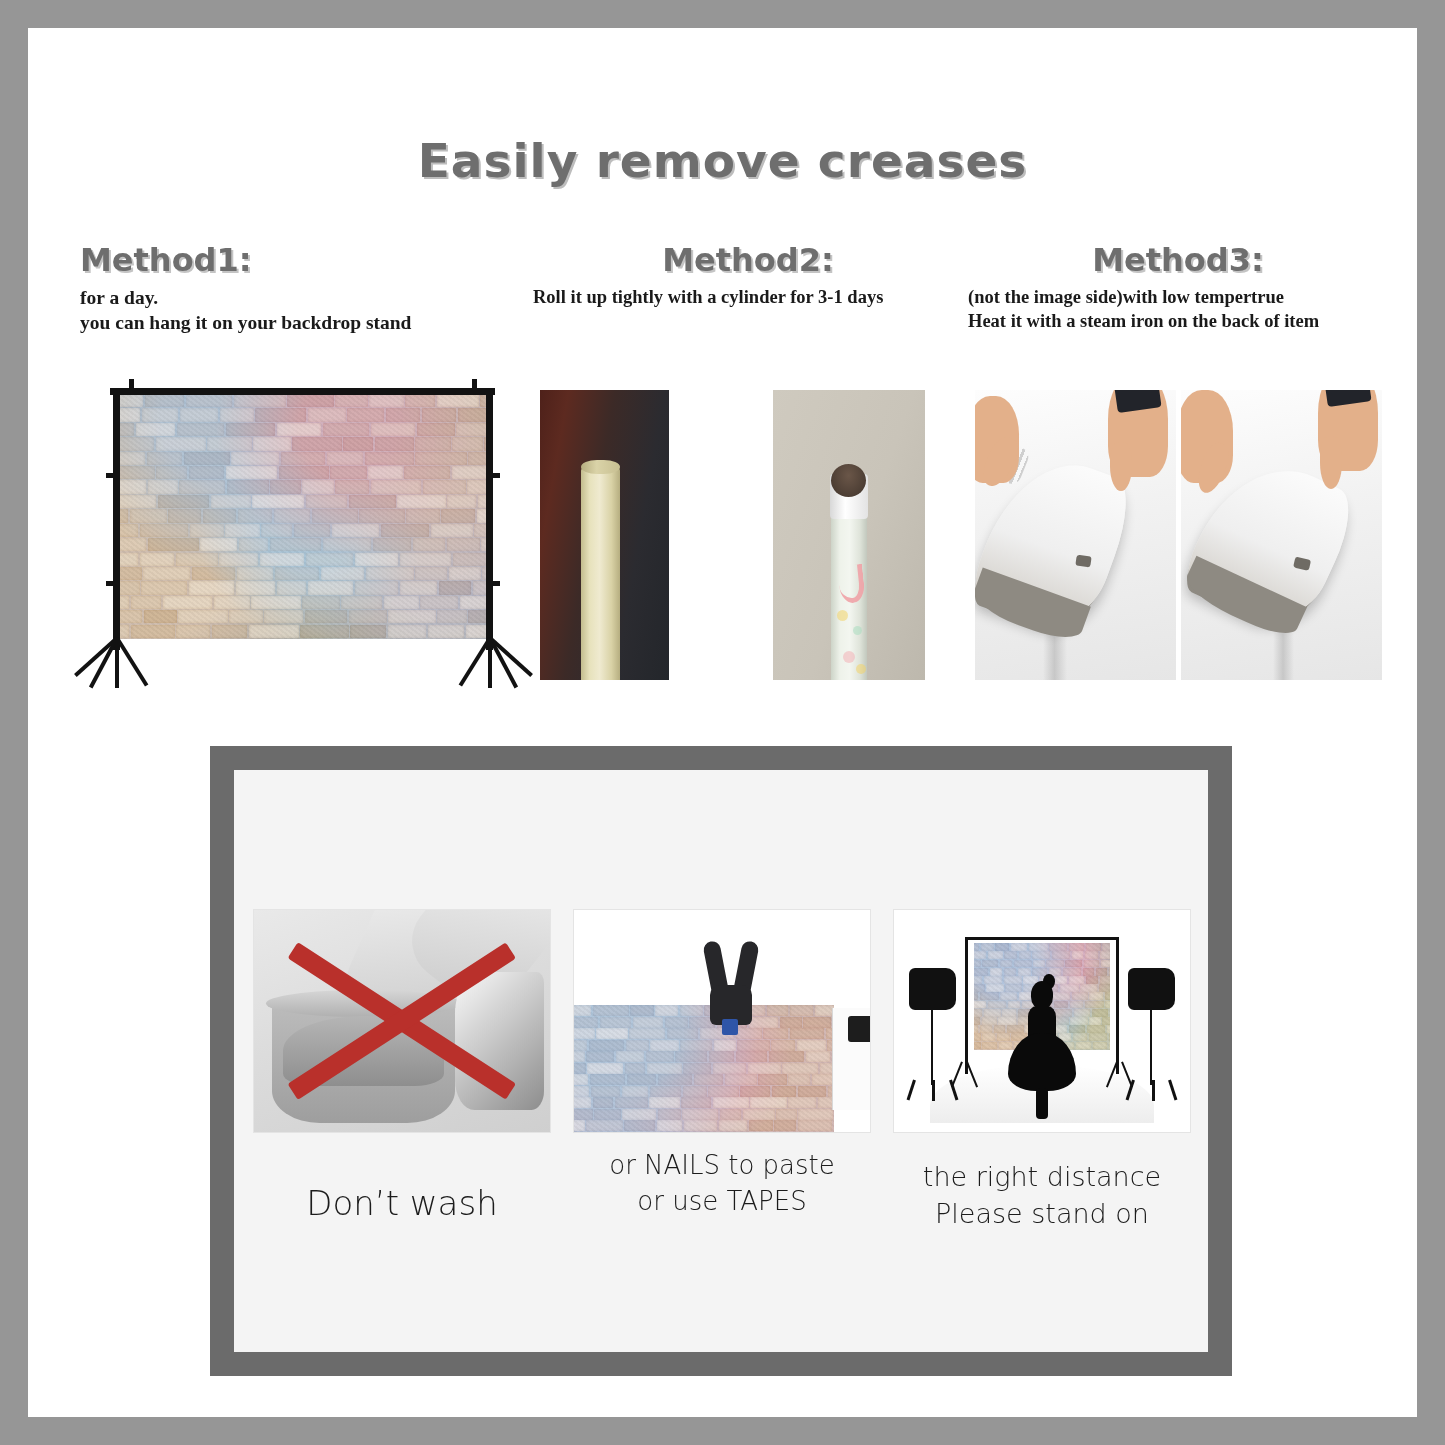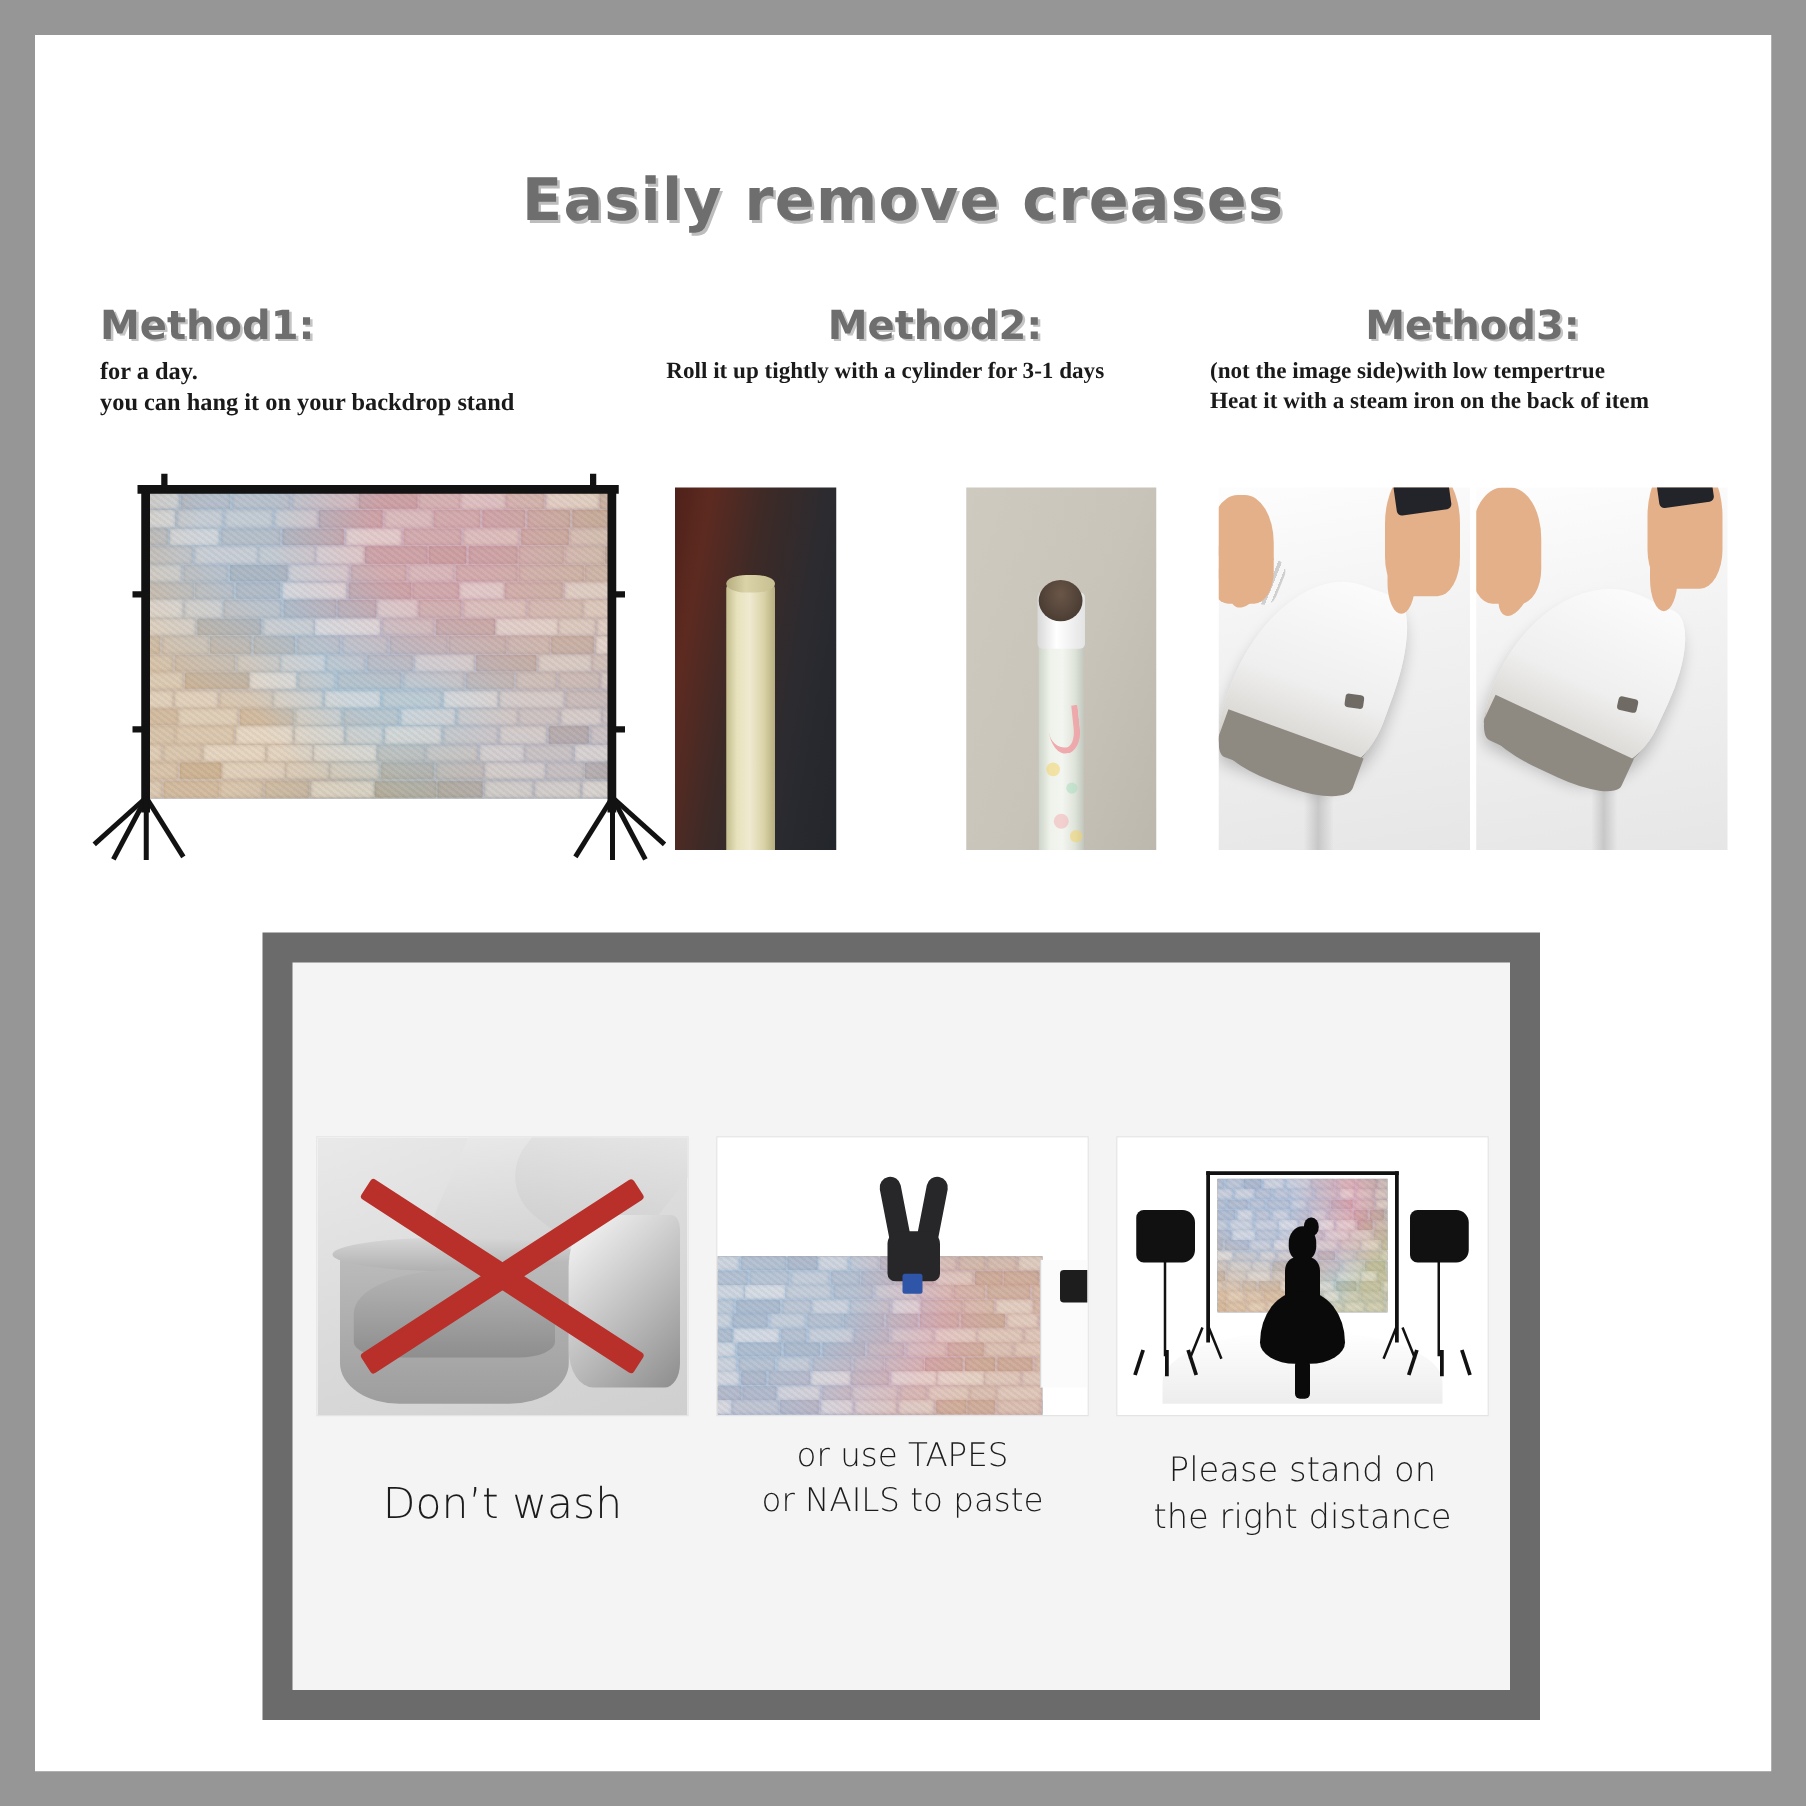--- a/index.html
+++ b/index.html
@@ -654,22 +654,22 @@
             <i class="l"></i>
               <i class="r"></i>
             <div class="body"></div>
               <div class="tip"></div>
           </div>
           <div class="shelf">
               <div class="dark"></div>
             </div>
         </div>
         <div class="tipcap">
+          <div>or NAILS to paste</div>
           <div>or use TAPES</div>
-          <div>or NAILS to paste</div>
         </div>
       </div>
 
       <div class="tip t3">
         <div class="tipimg">
           <div class="studio"></div>
           <div class="floor"></div>
 
           <div class="sstand" style="left:24%;top:12%;width:3px;height:62%;"></div>
           <div class="sstand" style="right:24%;top:12%;width:3px;height:62%;"></div>
@@ -858,20 +858,20 @@
 
           <div class="girl">
             <div class="bun"></div>
               <div class="head"></div>
               <div class="torso"></div>
             <div class="skirt"></div>
               <div class="legs"></div>
           </div>
         </div>
         <div class="tipcap">
+          <div>the right distance</div>
           <div>Please stand on</div>
-          <div>the right distance</div>
         </div>
       </div>
 
     </div>
   </div>
 </div>
 
 </body></html>

